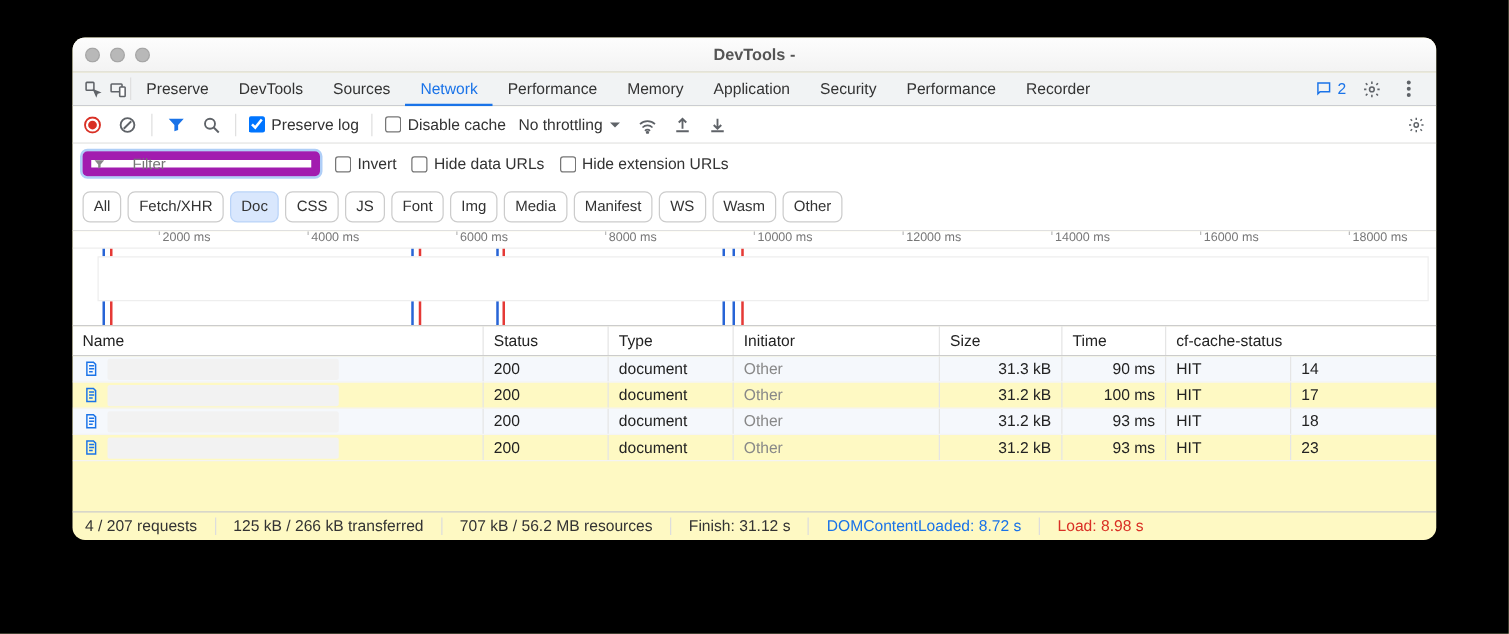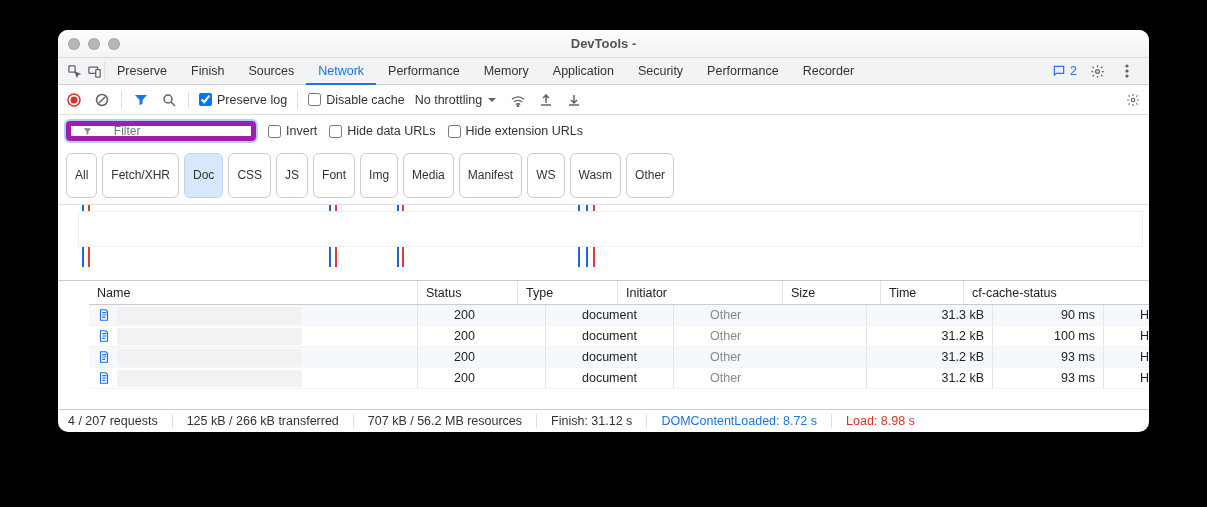--- a/index.html
+++ b/index.html
@@ -1,60 +1,60 @@
 <!DOCTYPE html>
 <html><head>
 <meta charset="utf-8">
 <style>
 *{margin:0;padding:0;box-sizing:border-box;font-family:-apple-system,BlinkMacSystemFont,"Segoe UI",Helvetica,Arial,sans-serif;}
 body{background:#000;width:1207px;height:507px;position:relative;}
-.window{position:absolute;left:58px;top:30px;width:1091px;height:402px;background:#ffffff;border-radius:10px;overflow:hidden;box-shadow:0 20px 60px rgba(0,0,0,0.5);display:flex;flex-direction:column;}
+.window{position:absolute;left:58px;top:30px;width:1091px;height:402px;background:#fef9c3;border-radius:10px;overflow:hidden;box-shadow:0 20px 60px rgba(0,0,0,0.5);display:flex;flex-direction:column;}
 .titlebar{height:28px;background:linear-gradient(#fdfdfd,#f3f3f3);border-bottom:1px solid #dcdcdc;display:flex;align-items:center;padding:0 10px;position:relative;}
 .traffic{display:flex;gap:8px;align-items:center;}
 .dot{width:12px;height:12px;border-radius:50%;background:#b8b8b8;border:0.5px solid rgba(0,0,0,0.1);}
 .title{position:absolute;left:0;right:0;text-align:center;font-size:13px;font-weight:600;color:#555;pointer-events:none;}
 .tabs{height:27px;background:#f1f3f4;border-bottom:1px solid #cbcdd1;display:flex;align-items:center;padding:0 6px;font-size:12.5px;color:#333;}
 .tab{padding:0 12px;height:27px;line-height:27px;cursor:pointer;}
 .tab.active{color:#1a73e8;border-bottom:2px solid #1a73e8;margin-bottom:-1px;}
 .tabicon{width:20px;display:flex;align-items:center;justify-content:center;color:#5f6368;cursor:pointer;}
 .tabs-right{margin-left:auto;display:flex;align-items:center;gap:10px;padding-right:6px;}
 .toolbar{height:30px;background:#fff;border-bottom:1px solid #e0e0e0;display:flex;align-items:center;padding:0 7px;gap:10px;font-size:12.5px;color:#333;}
 .divider{width:1px;height:18px;background:#e0e0e0;}
 .icbtn{display:flex;align-items:center;justify-content:center;width:18px;height:18px;color:#5f6368;cursor:pointer;}
 .chk{display:flex;align-items:center;gap:5px;cursor:pointer;}
 .chk input{width:13px;height:13px;margin:0;}
 .throttle{display:flex;align-items:center;gap:3px;cursor:pointer;}
 .filterbar{padding:6px 8px;background:#fff;font-size:12.5px;color:#333;display:flex;flex-wrap:wrap;gap:8px 12px;align-items:center;border-bottom:1px solid #e0e0e0;}
-.filterinput{width:190px;height:20px;border:5px solid #a21caf;border-radius:4px;outline:2px solid rgba(26,115,232,0.35);display:flex;align-items:center;padding:0 12px;gap:22px;}
+.filterinput{width:190px;height:20px;border:7px solid #a21caf;border-radius:4px;outline:2px solid rgba(26,115,232,0.35);display:flex;align-items:center;padding:0 2px;gap:22px;}
 .filterinput input{border:none;outline:none;width:100%;font-size:12px;background:transparent;}
-.pill{border:1px solid #ccc;border-radius:6px;padding:13px 8px;font-size:12px;cursor:pointer;line-height:17px;}
+.pill{border:1px solid #ccc;border-radius:6px;padding:3px 8px;font-size:12px;cursor:pointer;line-height:17px;}
 .pill.active{background:#d9e7fd;border-color:#b9d3f8;}
 .timeline{height:76px;background:#fff;border-bottom:1px solid #ccc;position:relative;overflow:hidden;}
 .tl0{height:14px;border-bottom:1px solid #eee;position:relative;}
 .tick{position:absolute;top:0;font-size:10px;color:#777;}
 .tick::before{content:"";position:absolute;left:-3px;top:0;width:1px;height:3px;background:#bbb;}
 .lane{height:62px;position:relative;}
 .lane::after{content:"";position:absolute;left:20px;right:6px;top:6px;bottom:20px;border:1px solid #eee;background:#fff;}
 .vline{position:absolute;top:0;height:62px;width:1px;}
 .vblue{background:#2764d6;width:2px;}
 .vred{background:#e53935;width:2px;}
-.table{flex:1;display:flex;flex-direction:column;font-size:12.5px;color:#222;min-height:0;padding-left:31px;}
+.table{flex:1;display:flex;flex-direction:column;font-size:12.5px;color:#222;min-height:0;}
 .thead{display:flex;height:24px;align-items:center;border-bottom:1px solid #ccc;background:#fff;}
 .th,.td{padding:0 8px;border-right:1px solid #e5e5e5;height:100%;display:flex;align-items:center;overflow:hidden;white-space:nowrap;}
 .th:last-child,.td:last-child{border-right:none;}
 .c-name{flex:0 0 329px;}
 .c-status{flex:0 0 100px;}
 .c-type{flex:0 0 100px;}
 .c-init{flex:0 0 165px;color:#888;}
 .c-size{flex:0 0 98px;justify-content:flex-end;}
 .c-time{flex:0 0 83px;justify-content:flex-end;}
 .c-cache{flex:0 0 100px;}
 .c-age{flex:1;}
 .tbody{flex:1;overflow:auto;}
-.tr{display:flex;height:21px;align-items:center;border-bottom:1px solid #f4f4f4;gap:28px;}
+.tr{display:flex;height:21px;align-items:center;border-bottom:1px solid #f4f4f4;}
 .tr:nth-child(odd){background:#f5f8fc;}
 .fic{width:14px;height:14px;display:inline-flex;margin-right:6px;color:#1a73e8;}
 .blurred{background:#f2f2f2;height:17px;width:185px;border-radius:2px;}
 .footer{height:23px;border-top:1px solid #ccc;display:flex;align-items:center;gap:14px;padding:0 10px;font-size:12.5px;color:#333;}
 .footer .fd{border-right:1px solid #ddd;padding-right:14px;}
 .msgcount{display:flex;align-items:center;gap:4px;color:#1a73e8;cursor:pointer;}
 svg{display:block;}
 </style>
 </head>
 <body>
@@ -78,21 +78,21 @@
     </div>
     <div class="tabicon">
       <svg width="15" height="15" viewBox="0 0 24 24" fill="none" stroke="currentColor" stroke-width="2">
           <rect x="3" y="5" width="14" height="10" rx="1"></rect>
           <rect x="14" y="9" width="7" height="12" rx="1" fill="#fff"></rect>
         </svg>
     </div>
     <div class="divider"></div>
     <div id="tabs-host" style="display:flex;">
         <div class="tab">Preserve</div>
-        <div class="tab">Finish</div>
+        <div class="tab">DevTools</div>
         <div class="tab">Sources</div>
         <div class="tab active">Network</div>
         <div class="tab">Performance</div>
         <div class="tab">Memory</div>
         <div class="tab">Application</div>
         <div class="tab">Security</div>
         <div class="tab">Performance</div>
         <div class="tab">Recorder</div>
       </div>
     <div class="tabs-right">
@@ -214,20 +214,31 @@
           <div class="pill">Media</div>
           <div class="pill">Manifest</div>
           <div class="pill">WS</div>
           <div class="pill">Wasm</div>
           <div class="pill">Other</div>
         </div>
     </div>
   </div>
 
   <div class="timeline">
+    <div class="tl0" id="tl-ticks">
+        <span class="tick" style="left: 72px;">2000 ms</span>
+        <span class="tick" style="left: 191px;">4000 ms</span>
+        <span class="tick" style="left: 310px;">6000 ms</span>
+        <span class="tick" style="left: 429px;">8000 ms</span>
+        <span class="tick" style="left: 548px;">10000 ms</span>
+        <span class="tick" style="left: 667px;">12000 ms</span>
+        <span class="tick" style="left: 786px;">14000 ms</span>
+        <span class="tick" style="left: 905px;">16000 ms</span>
+        <span class="tick" style="left: 1024px;">18000 ms</span>
+      </div>
     <div class="lane">
       <div class="vline vblue" style="left:24px"></div>
       <div class="vline vred" style="left:30px"></div>
       <div class="vline vblue" style="left:271px"></div>
       <div class="vline vred" style="left:277px"></div>
       <div class="vline vblue" style="left:339px"></div>
       <div class="vline vred" style="left:344px"></div>
       <div class="vline vblue" style="left:520px"></div>
       <div class="vline vblue" style="left:528px"></div>
       <div class="vline vred" style="left:535px"></div>

